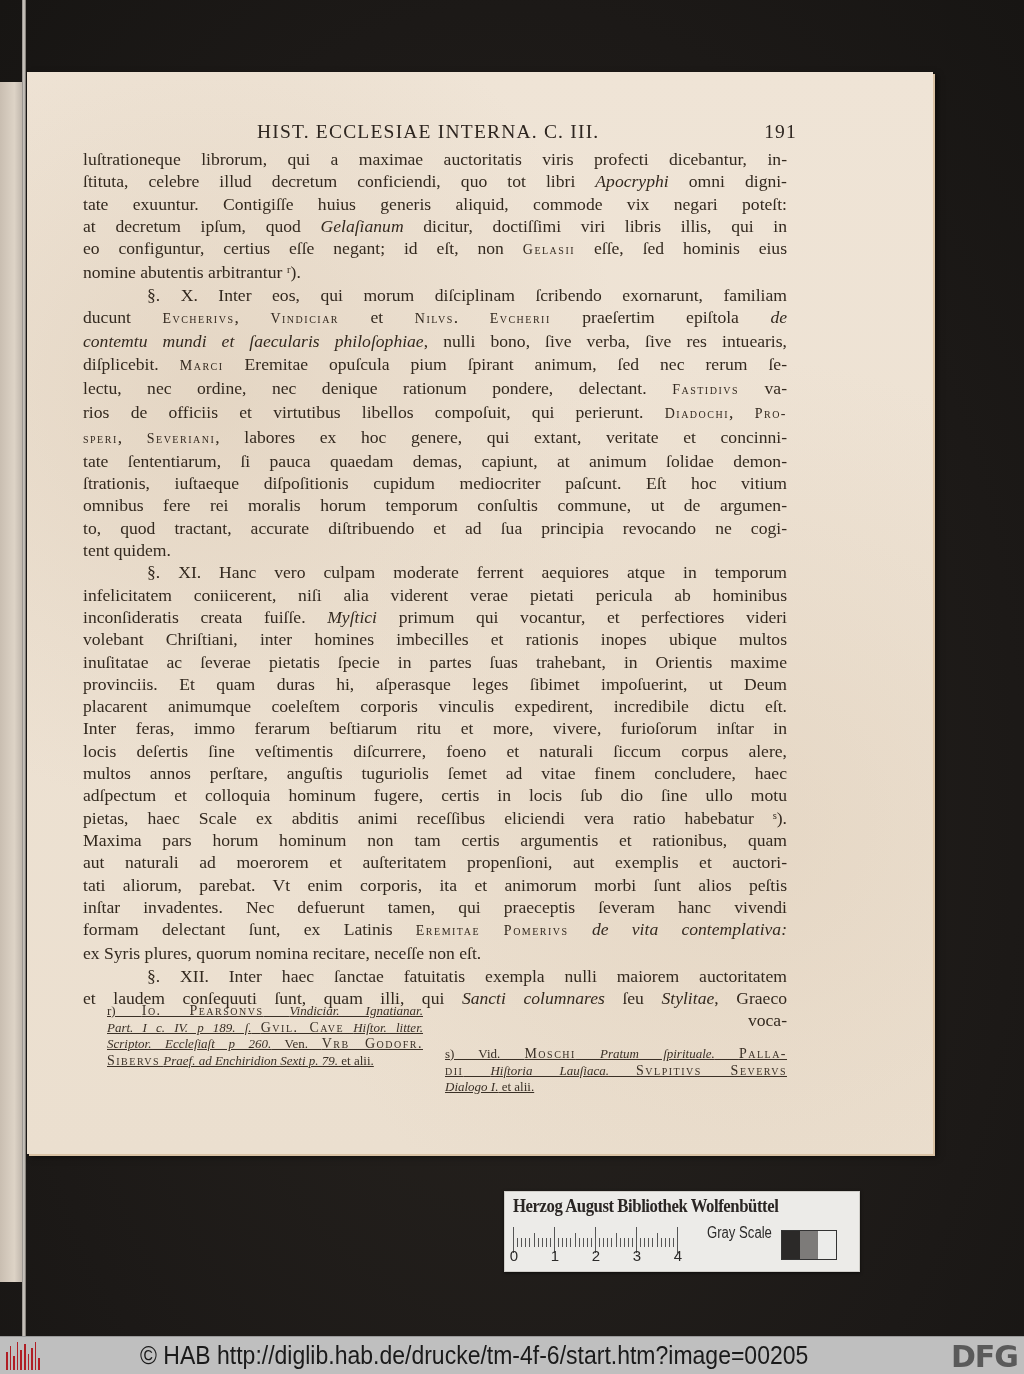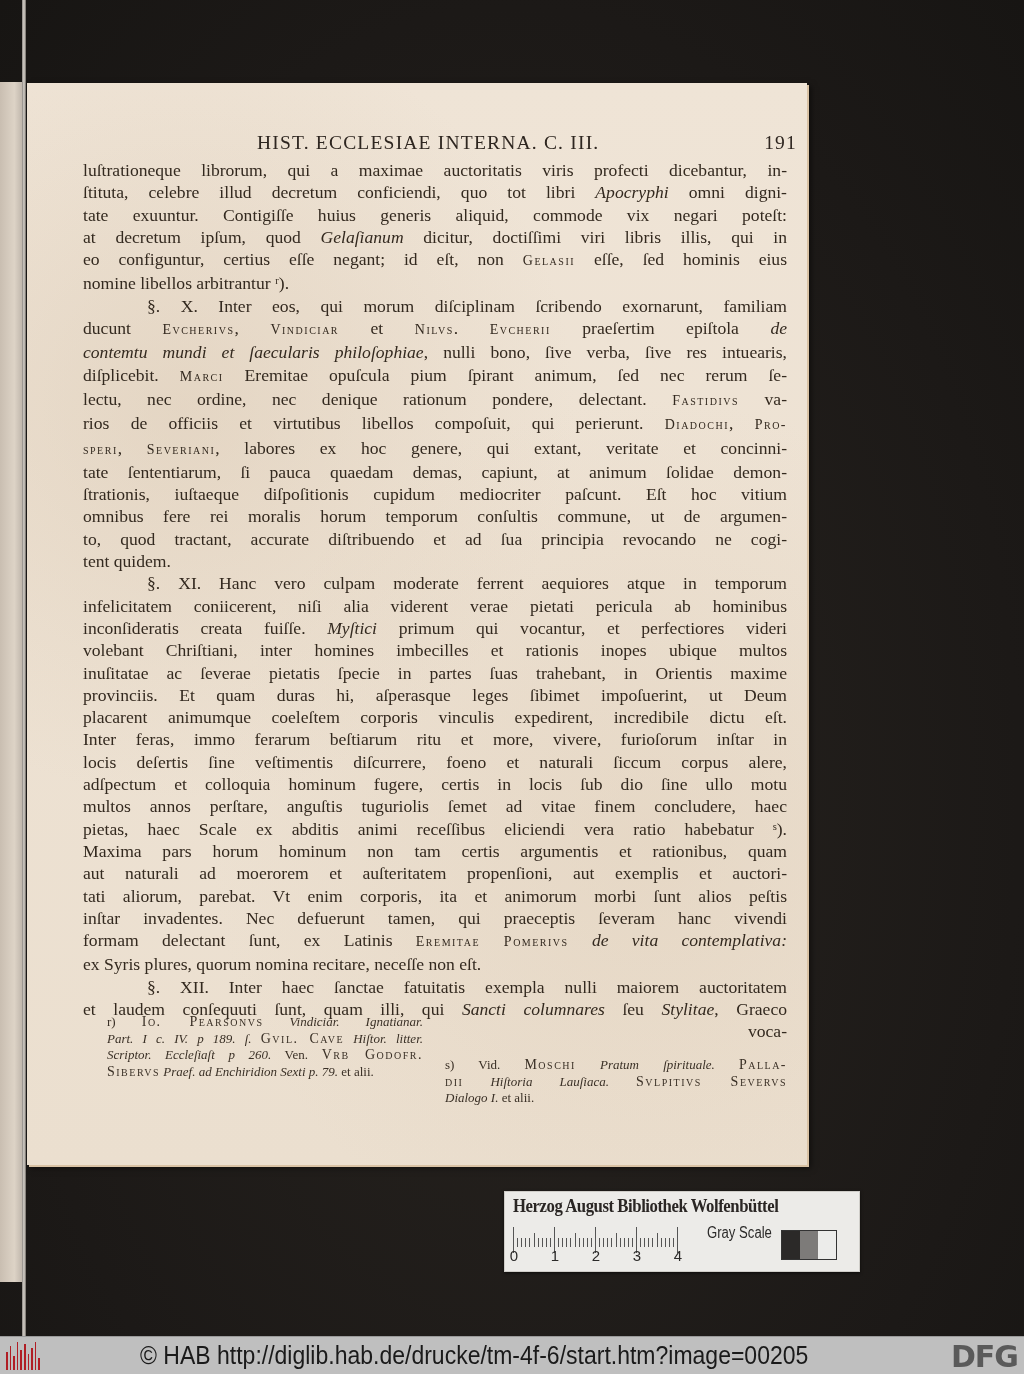--- a/index.html
+++ b/index.html
@@ -15,27 +15,28 @@
   }
   .left-strip {
     position: absolute; left: 0; top: 82px; width: 24px; height: 1200px;
     background: linear-gradient(90deg, #c9beb1 0%, #ddd3c6 60%, #b9b0a6 100%);
   }
   .left-strip-edge {
     position: absolute; left: 22px; top: 0; width: 4px; height: 1336px;
     background: linear-gradient(90deg, #8a8580, #d9d4cd, #6b6660);
   }
   .page {
-    position: absolute; left: 27px; top: 83px; width: 780px; height: 1082px;
+    position: absolute; left: 27px; top: 72px; width: 900px; height: 1082px;
     background: #ede1d2;
     background-image:
       radial-gradient(circle at 20% 30%, rgba(210,190,165,0.35) 0, rgba(0,0,0,0) 40%),
       radial-gradient(circle at 80% 70%, rgba(215,195,170,0.30) 0, rgba(0,0,0,0) 45%),
       linear-gradient(180deg, #efe4d6 0%, #ebdfcf 100%);
     box-shadow: 2px 2px 0 #d9c2a4, 4px 3px 6px rgba(0,0,0,0.5);
+    padding-left: 6px;
   }
   .running-head {
     position: absolute; top: 49px; left: 230px; width: 540px;
     display: flex; justify-content: space-between;
     font-size: 19.5px; letter-spacing: 1.2px; color: #2e2620;
   }
   .text-block {
     position: absolute; left: 56px; top: 76px; width: 704px;
     font-size: 17.6px; line-height: 22.3px; color: #33291f;
     text-align: justify;
@@ -45,21 +46,21 @@
   .line.right { text-align: right; text-align-last: right; }
   .indent { padding-left: 64px; }
   .sc { font-variant: small-caps; letter-spacing: 1.5px; font-size: 14px; }
   .it { font-style: italic; }
   .footnotes {
     position: absolute; left: 56px; top: 931px; width: 704px;
     display: flex; gap: 22px;
     font-size: 13px; line-height: 16.5px; color: #3a3026;
   }
   .fn-col { flex: 1; }
-  .fn-col .line { text-align-last: justify; }
+  .fn-col .line { text-align-last: justify; text-decoration: underline; }
   .fn-col .line.last { text-align-last: left; }
   .fn-left { flex: 0 0 316px; padding-left: 24px; }
   .fn-right { flex: 1; margin-top: 43px; }
 
   .target-card {
     position: absolute; left: 504px; top: 1191px; width: 354px; height: 79px;
     background: #ecebe8; border: 1px solid #cfcdc8;
     box-shadow: 0 1px 3px rgba(0,0,0,0.6);
   }
   .target-title {
@@ -117,21 +118,21 @@
   <div class="running-head">
     <span>HIST. ECCLESIAE INTERNA. C. III.</span>
     <span>191</span>
   </div>
   <div class="text-block" id="body-text">
       <span class="line"><span>luſtrationeque librorum, qui a maximae auctoritatis viris profecti dicebantur, in-</span></span>
       <span class="line"><span>ſtituta, celebre illud decretum conficiendi, quo tot libri </span><span class="it">Apocryphi</span><span> omni digni-</span></span>
       <span class="line"><span>tate exuuntur.  Contigiſſe huius generis aliquid, commode vix negari poteſt:</span></span>
       <span class="line"><span>at decretum ipſum, quod </span><span class="it">Gelaſianum</span><span> dicitur, doctiſſimi viri libris illis, qui in</span></span>
       <span class="line"><span>eo configuntur, certius eſſe negant; id eſt, non </span><span class="sc">Gelasii</span><span> eſſe, ſed hominis eius</span></span>
-      <span class="line last"><span>nomine libellos arbitrantur ʳ).</span></span>
+      <span class="line last"><span>nomine abutentis arbitrantur ʳ).</span></span>
       <span class="line indent"><span>§. X.  Inter eos, qui morum diſciplinam ſcribendo exornarunt, familiam</span></span>
       <span class="line"><span>ducunt </span><span class="sc">Evcherivs</span><span>, </span><span class="sc">Vindiciar</span><span> et </span><span class="sc">Nilvs</span><span>.  </span><span class="sc">Evcherii</span><span> praeſertim epiſtola </span><span class="it">de</span></span>
       <span class="line"><span class="it">contemtu mundi et ſaecularis philoſophiae</span><span>, nulli bono, ſive verba, ſive res intuearis,</span></span>
       <span class="line"><span>diſplicebit.  </span><span class="sc">Marci</span><span> Eremitae opuſcula pium ſpirant animum, ſed nec rerum ſe-</span></span>
       <span class="line"><span>lectu, nec ordine, nec denique rationum pondere, delectant.  </span><span class="sc">Fastidivs</span><span> va-</span></span>
       <span class="line"><span>rios de officiis et virtutibus libellos compoſuit, qui perierunt.  </span><span class="sc">Diadochi</span><span>, </span><span class="sc">Pro-</span></span>
       <span class="line"><span class="sc">speri</span><span>, </span><span class="sc">Severiani</span><span>, labores ex hoc genere, qui extant, veritate et concinni-</span></span>
       <span class="line"><span>tate ſententiarum, ſi pauca quaedam demas, capiunt, at animum ſolidae demon-</span></span>
       <span class="line"><span>ſtrationis, iuſtaeque diſpoſitionis cupidum mediocriter paſcunt.   Eſt hoc vitium</span></span>
       <span class="line"><span>omnibus fere rei moralis horum temporum conſultis commune, ut de argumen-</span></span>
@@ -139,22 +140,22 @@
       <span class="line last"><span>tent quidem.</span></span>
       <span class="line indent"><span>§. XI.  Hanc vero culpam moderate ferrent aequiores atque in temporum</span></span>
       <span class="line"><span>infelicitatem coniicerent, niſi alia viderent verae pietati pericula ab hominibus</span></span>
       <span class="line"><span>inconſideratis creata fuiſſe.  </span><span class="it">Myſtici</span><span> primum qui vocantur, et perfectiores videri</span></span>
       <span class="line"><span>volebant Chriſtiani, inter homines imbecilles et rationis inopes ubique multos</span></span>
       <span class="line"><span>inuſitatae ac ſeverae pietatis ſpecie in partes ſuas trahebant, in Orientis maxime</span></span>
       <span class="line"><span>provinciis.  Et quam duras hi, aſperasque leges ſibimet impoſuerint, ut Deum</span></span>
       <span class="line"><span>placarent animumque coeleſtem corporis vinculis expedirent, incredibile dictu eſt.</span></span>
       <span class="line"><span>Inter feras, immo ferarum beſtiarum ritu et more, vivere, furioſorum inſtar in</span></span>
       <span class="line"><span>locis deſertis ſine veſtimentis diſcurrere, foeno et naturali ſiccum corpus alere,</span></span>
+      <span class="line"><span>multos annos perſtare, anguſtis tuguriolis ſemet ad vitae finem concludere, haec</span></span>
       <span class="line"><span>adſpectum et colloquia hominum fugere, certis in locis ſub dio ſine ullo motu</span></span>
-      <span class="line"><span>multos annos perſtare, anguſtis tuguriolis ſemet ad vitae finem concludere, haec</span></span>
       <span class="line"><span>pietas, haec Scale ex abditis animi receſſibus eliciendi vera ratio habebatur ˢ).</span></span>
       <span class="line"><span>Maxima pars horum hominum non tam certis argumentis et rationibus, quam</span></span>
       <span class="line"><span>aut naturali ad moerorem et auſteritatem propenſioni, aut exemplis et auctori-</span></span>
       <span class="line"><span>tati aliorum, parebat.  Vt enim corporis, ita et animorum morbi ſunt alios peſtis</span></span>
       <span class="line"><span>inſtar invadentes.  Nec defuerunt tamen, qui praeceptis ſeveram hanc vivendi</span></span>
       <span class="line"><span>formam delectant ſunt, ex Latinis </span><span class="sc">Eremitae  Pomerivs</span><span> </span><span class="it">de vita contemplativa:</span></span>
       <span class="line last"><span>ex Syris plures, quorum nomina recitare, neceſſe non eſt.</span></span>
       <span class="line indent"><span>§. XII.  Inter haec ſanctae fatuitatis exempla nulli maiorem auctoritatem</span></span>
       <span class="line"><span>et laudem conſequuti ſunt, quam illi, qui </span><span class="it">Sancti columnares</span><span> ſeu </span><span class="it">Stylitae</span><span>, Graeco</span></span>
       <span class="line right"><span>voca-</span></span>

